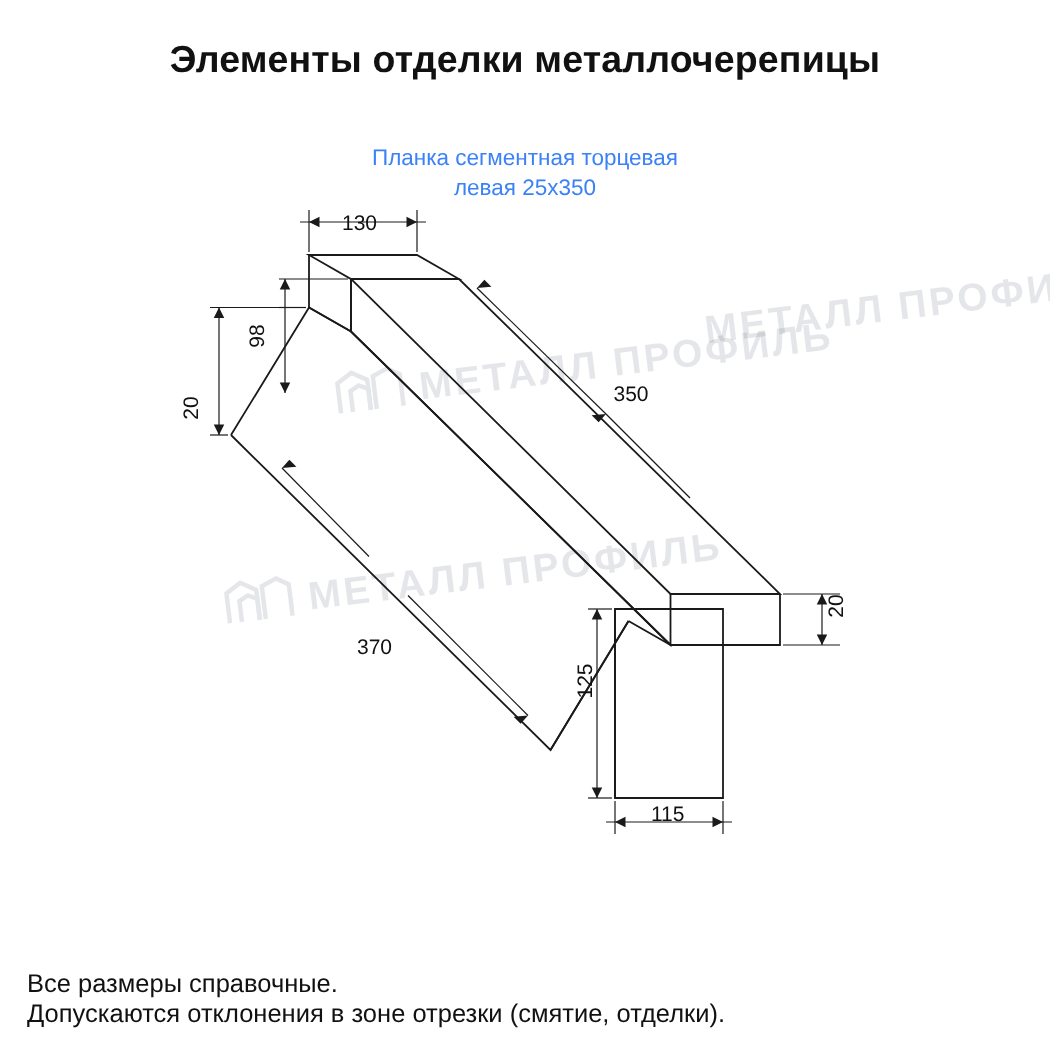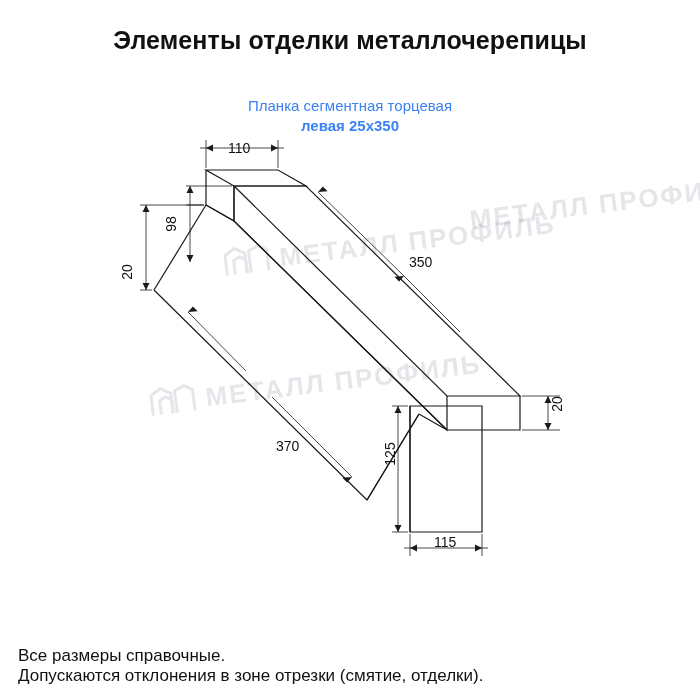--- a/index.html
+++ b/index.html
@@ -37,21 +37,20 @@
     top: 96px;
     left: 0;
     width: 700px;
     text-align: center;
     font-size: 15px;
     line-height: 20px;
     color: #3b82f6;
   }
   .subtitle .line2 {
     display: block;
-    font-weight: bold;
   }
   .footnotes {
     position: absolute;
     left: 18px;
     bottom: 14px;
     font-size: 17px;
     line-height: 20px;
     color: #111;
   }
   .drawing {
@@ -188,25 +187,25 @@
 
         <path d="M410 534 L410 556"></path>
         <path d="M482 534 L482 556"></path>
         <path d="M404 548 L488 548"></path>
         <path d="M410 548 l7 -3.5 l0 7 Z" fill="#1a1a1a" stroke="none"></path>
         <path d="M482 548 l-7 -3.5 l0 7 Z" fill="#1a1a1a" stroke="none"></path>
       </g>
     </g>
   </svg>
 
-  <div class="dim-label" style="left:228px; top:140px;">110</div>
+  <div class="dim-label" style="left:228px; top:140px;">130</div>
   <div class="dim-label rot90" style="left:163px; top:216px;">98</div>
   <div class="dim-label rot90" style="left:119px; top:264px;">20</div>
   <div class="dim-label" style="left:409px; top:254px;">350</div>
-  <div class="dim-label" style="left:238px; top:438px;margin-left:38px;">370</div>
+  <div class="dim-label" style="left:238px; top:423px;">370</div>
   <div class="dim-label rot90" style="left:549px; top:396px;">20</div>
   <div class="dim-label rot90" style="left:378px; top:446px;">125</div>
   <div class="dim-label" style="left:434px; top:534px;">115</div>
 
   <div class="footnotes">
     <div>Все размеры справочные.</div>
     <div>Допускаются отклонения в зоне отрезки (смятие, отделки).</div>
   </div>
 
 </div>

